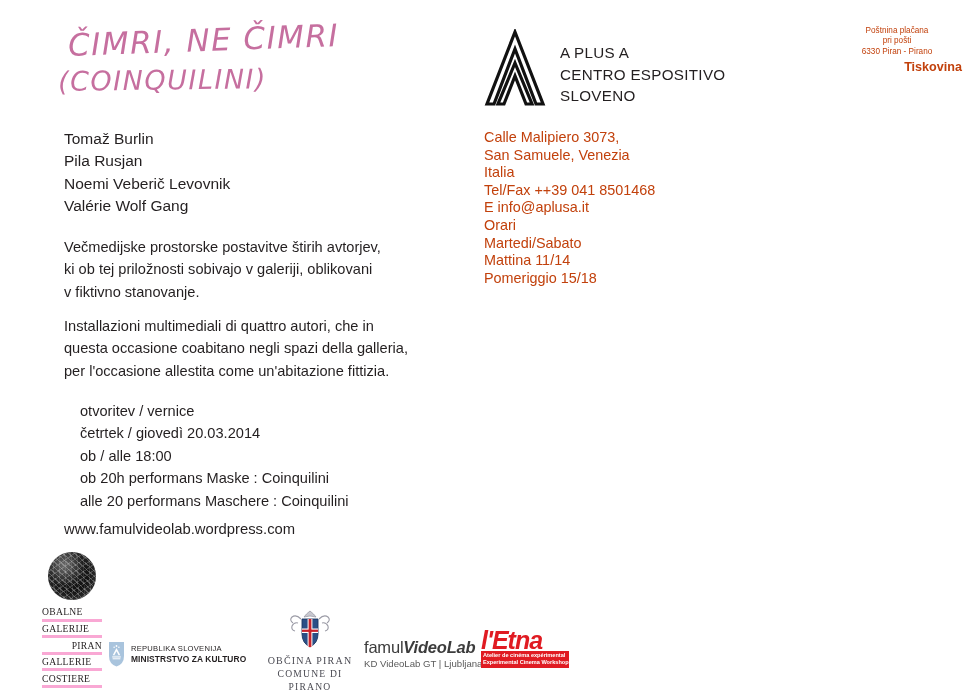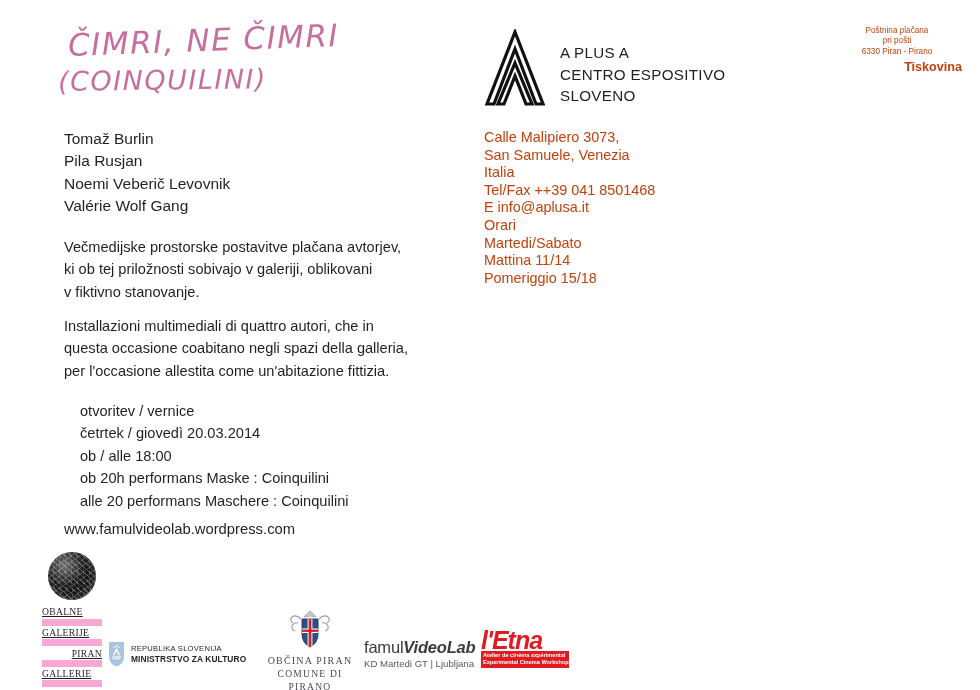--- a/index.html
+++ b/index.html
@@ -180,24 +180,23 @@
   .og-words {
     margin-top: 5px;
     width: 60px;
     font-family: "Liberation Serif", serif;
     font-size: 9.6px;
     letter-spacing: 0.3px;
     color: #231f20;
     text-transform: uppercase;
   }
   .og-words div {
-    border-bottom: 7px solid #f9a8d4;
+    border-bottom: 3px solid #f9a8d4;
     padding: 1.4px 0 1.2px 0;
     white-space: nowrap;
-    text-decoration: underline;
   }
   .og-words div:nth-child(3),
   .og-words div:nth-child(6) { text-align: right; }
 
   .ministry {
     position: absolute;
     left: 108px;
     top: 641px;
     display: flex;
     align-items: center;
@@ -275,21 +274,21 @@
   </div>
 
   <div class="artists">
     <div>Tomaž Burlin</div>
     <div>Pila Rusjan</div>
     <div>Noemi Veberič Levovnik</div>
     <div>Valérie Wolf Gang</div>
   </div>
 
   <div class="para-sl">
-    <div>Večmedijske prostorske postavitve plačana avtorjev,</div>
+    <div>Večmedijske prostorske postavitve štirih avtorjev,</div>
     <div>ki ob tej priložnosti sobivajo v galeriji, oblikovani</div>
     <div>v fiktivno stanovanje.</div>
   </div>
 
   <div class="para-it">
     <div>Installazioni multimediali di quattro autori, che in</div>
     <div>questa occasione coabitano negli spazi della galleria,</div>
     <div>per l'occasione allestita come un'abitazione fittizia.</div>
   </div>
 
@@ -377,21 +376,21 @@
       <path d="M15 19.6 H31 V21.9 H15 Z" fill="#c8232c"></path>
     </svg>
     <div class="obcina-words">
       <div class="o1">Občina Piran</div>
       <div class="o2">Comune di Pirano</div>
     </div>
   </div>
 
   <div class="famul">
     <div class="f1"><span>famul</span><b>VideoLab</b></div>
-    <div class="f2">KD Martedi GT | Ljubljana</div>
+    <div class="f2">KD VideoLab GT | Ljubljana</div>
   </div>
 
   <div class="etna">
     <div class="etna-word">l'Etna</div>
     <div class="etna-bar">
       <div>Atelier de cinéma expérimental</div>
       <div>Experimental Cinema Workshop</div>
     </div>
   </div>
 

